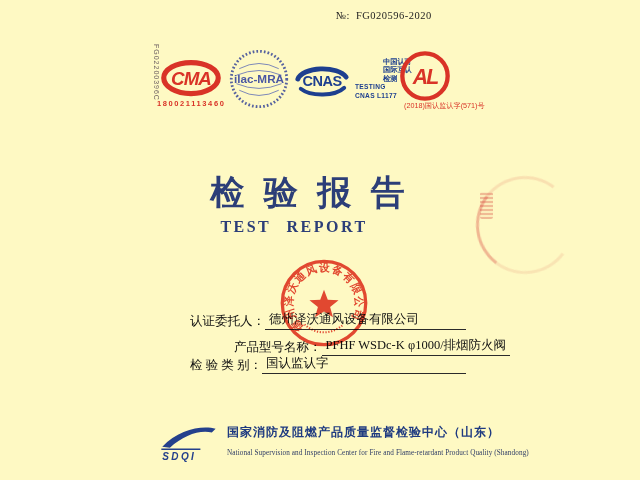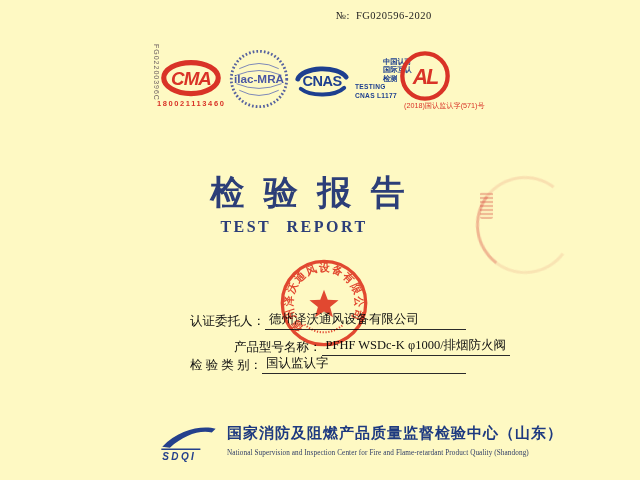--- a/index.html
+++ b/index.html
@@ -64,21 +64,21 @@
   }
   .row-0{top:288px;margin-top:24px;}
   .row-1{top:338px;margin-left:44px;}
   .row-2{top:356px;}
   
   .company-stamp{position:absolute;left:268px;top:247px;opacity:.92;mix-blend-mode:multiply;}
   
   .sdqi-logo{position:absolute;left:157px;top:423px;}
   .footer-zh{
     position:absolute;left:227px;top:424px;font-family:"Liberation Sans",sans-serif;
-    font-weight:bold;font-size:15px;letter-spacing:1px;color:#1e3a80;white-space:nowrap;
+    font-weight:bold;font-size:12px;letter-spacing:1px;color:#1e3a80;white-space:nowrap;
   }
   .footer-en{
     position:absolute;left:227px;top:449px;font-size:7.2px;color:#2e3c66;
     letter-spacing:.1px;white-space:nowrap;
   }
 </style>
 </head>
 <body>
 
 <div class="page">

